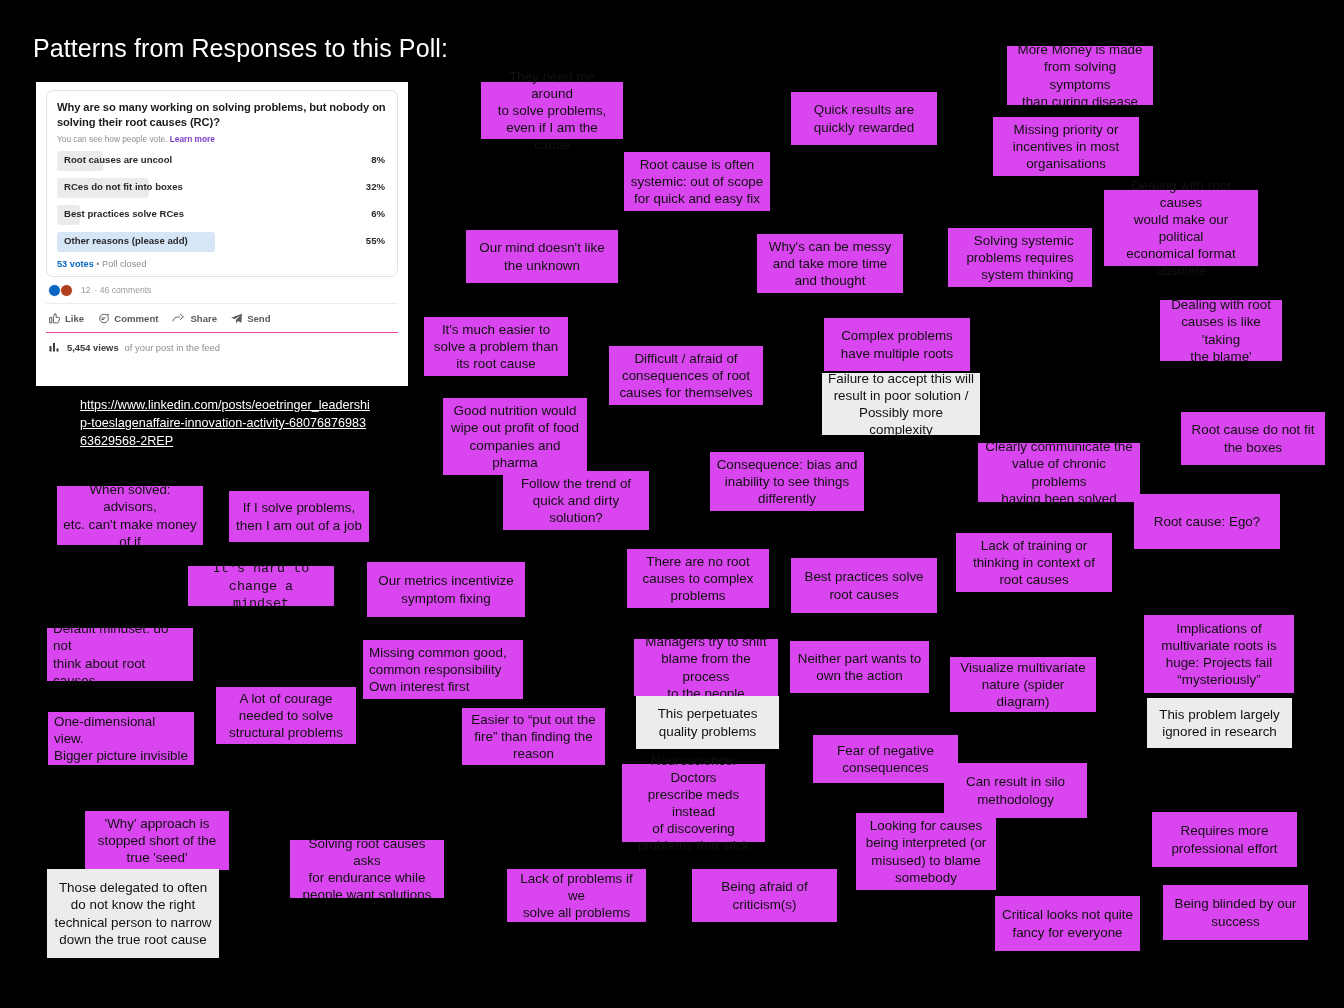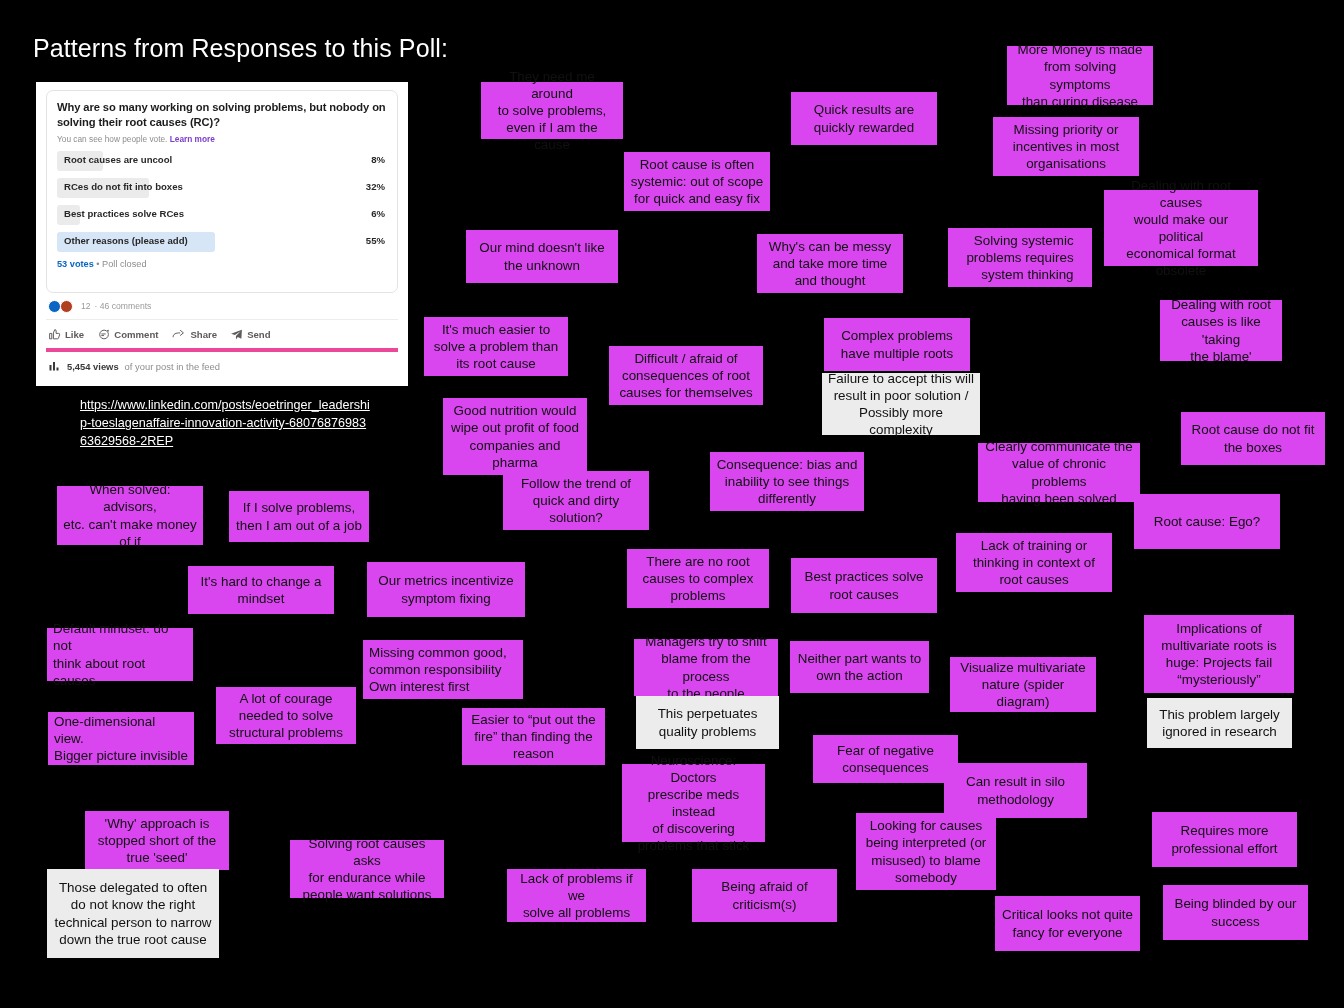--- a/index.html
+++ b/index.html
@@ -42,21 +42,21 @@
   .poll-inner {
     position: absolute;
     left: 10px;
     top: 8px;
     right: 10px;
     bottom: 8px;
   }
   .poll-box {
     border: 1px solid #e3e3e3;
     border-radius: 7px;
-    padding: 9px 10px 23px 10px;
+    padding: 9px 10px 7px 10px;
     box-sizing: border-box;
   }
   .poll-question {
     font-size: 11.2px;
     font-weight: bold;
     color: #1c1c1c;
     line-height: 1.33;
     letter-spacing: -0.1px;
   }
   .poll-sub {
@@ -119,21 +119,21 @@
     display: inline-block;
     border: 1.2px solid #ffffff;
   }
   .reaction.like { background: #0a66c2; }
   .reaction.heart { background: #b24020; }
   .poll-actions {
     display: flex;
     align-items: center;
     gap: 13px;
     padding: 8px 2px 7px 2px;
-    border-bottom: 4px solid #ec4899;
+    border-bottom: 1px solid #ec4899;
     font-size: 9.6px;
     font-weight: bold;
     color: #5b5b5b;
   }
   .poll-action { display: flex; align-items: center; gap: 4px; }
   .poll-action svg { display: block; }
   .poll-views {
     display: flex;
     align-items: center;
     gap: 6px;
@@ -338,21 +338,21 @@
       <div class="note" style="left: 229px; top: 491px; width: 140px; height: 51px;">If I solve problems,
 then I am out of a job</div>
       <div class="note" style="left: 956px; top: 533px; width: 156px; height: 59px;">Lack of training or
 thinking in context of
 root causes</div>
       <div class="note" style="left: 627px; top: 549px; width: 142px; height: 59px;">There are no root
 causes to complex
 problems</div>
       <div class="note" style="left: 791px; top: 558px; width: 146px; height: 55px;">Best practices solve
 root causes</div>
-      <div class="note" style="left: 188px; top: 566px; width: 146px; height: 48px;">It's hard to change a
+      <div class="note" style="left: 188px; top: 566px; width: 146px; height: 40px; font-family: Liberation Mono, monospace;">It's hard to change a
 mindset</div>
       <div class="note" style="left: 367px; top: 562px; width: 158px; height: 55px;">Our metrics incentivize
 symptom fixing</div>
       <div class="note" style="left: 1144px; top: 615px; width: 150px; height: 78px;">Implications of
 multivariate roots is
 huge: Projects fail
 “mysteriously”</div>
       <div class="note left" style="left: 47px; top: 628px; width: 146px; height: 53px;">Default mindset: do not
 think about root causes</div>
       <div class="note left" style="left: 363px; top: 640px; width: 160px; height: 59px;">Missing common good,

